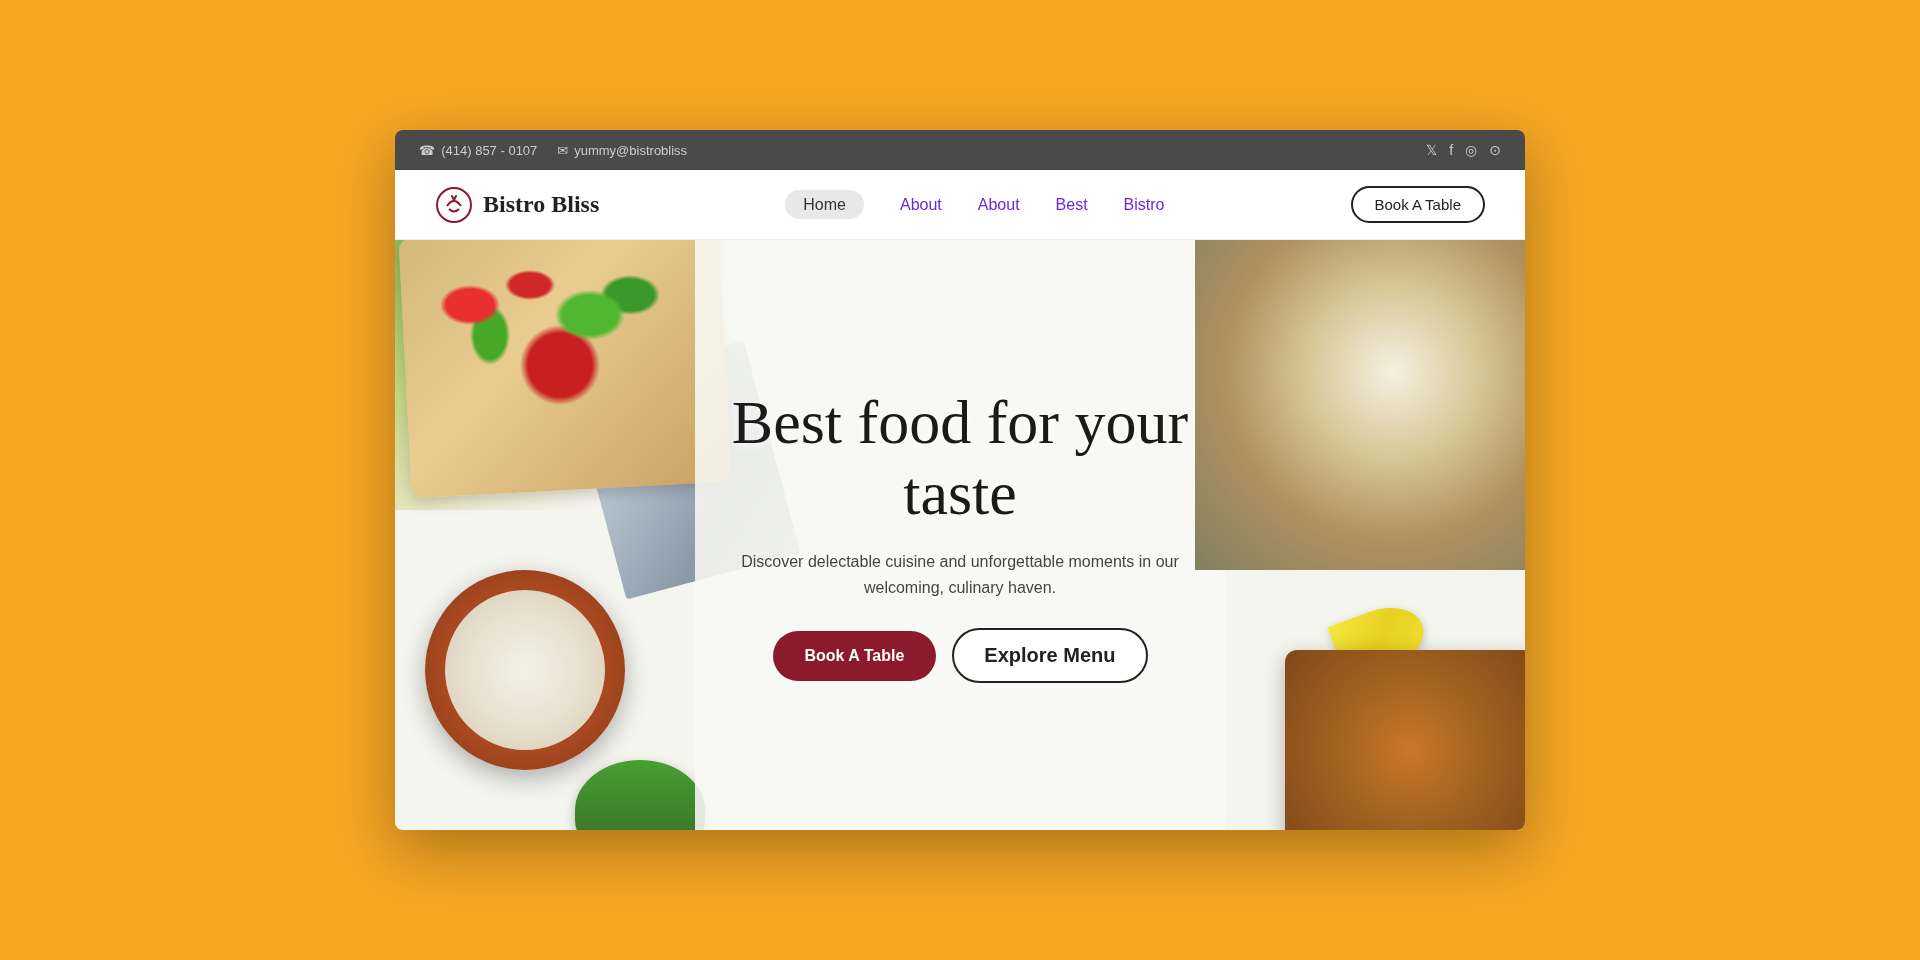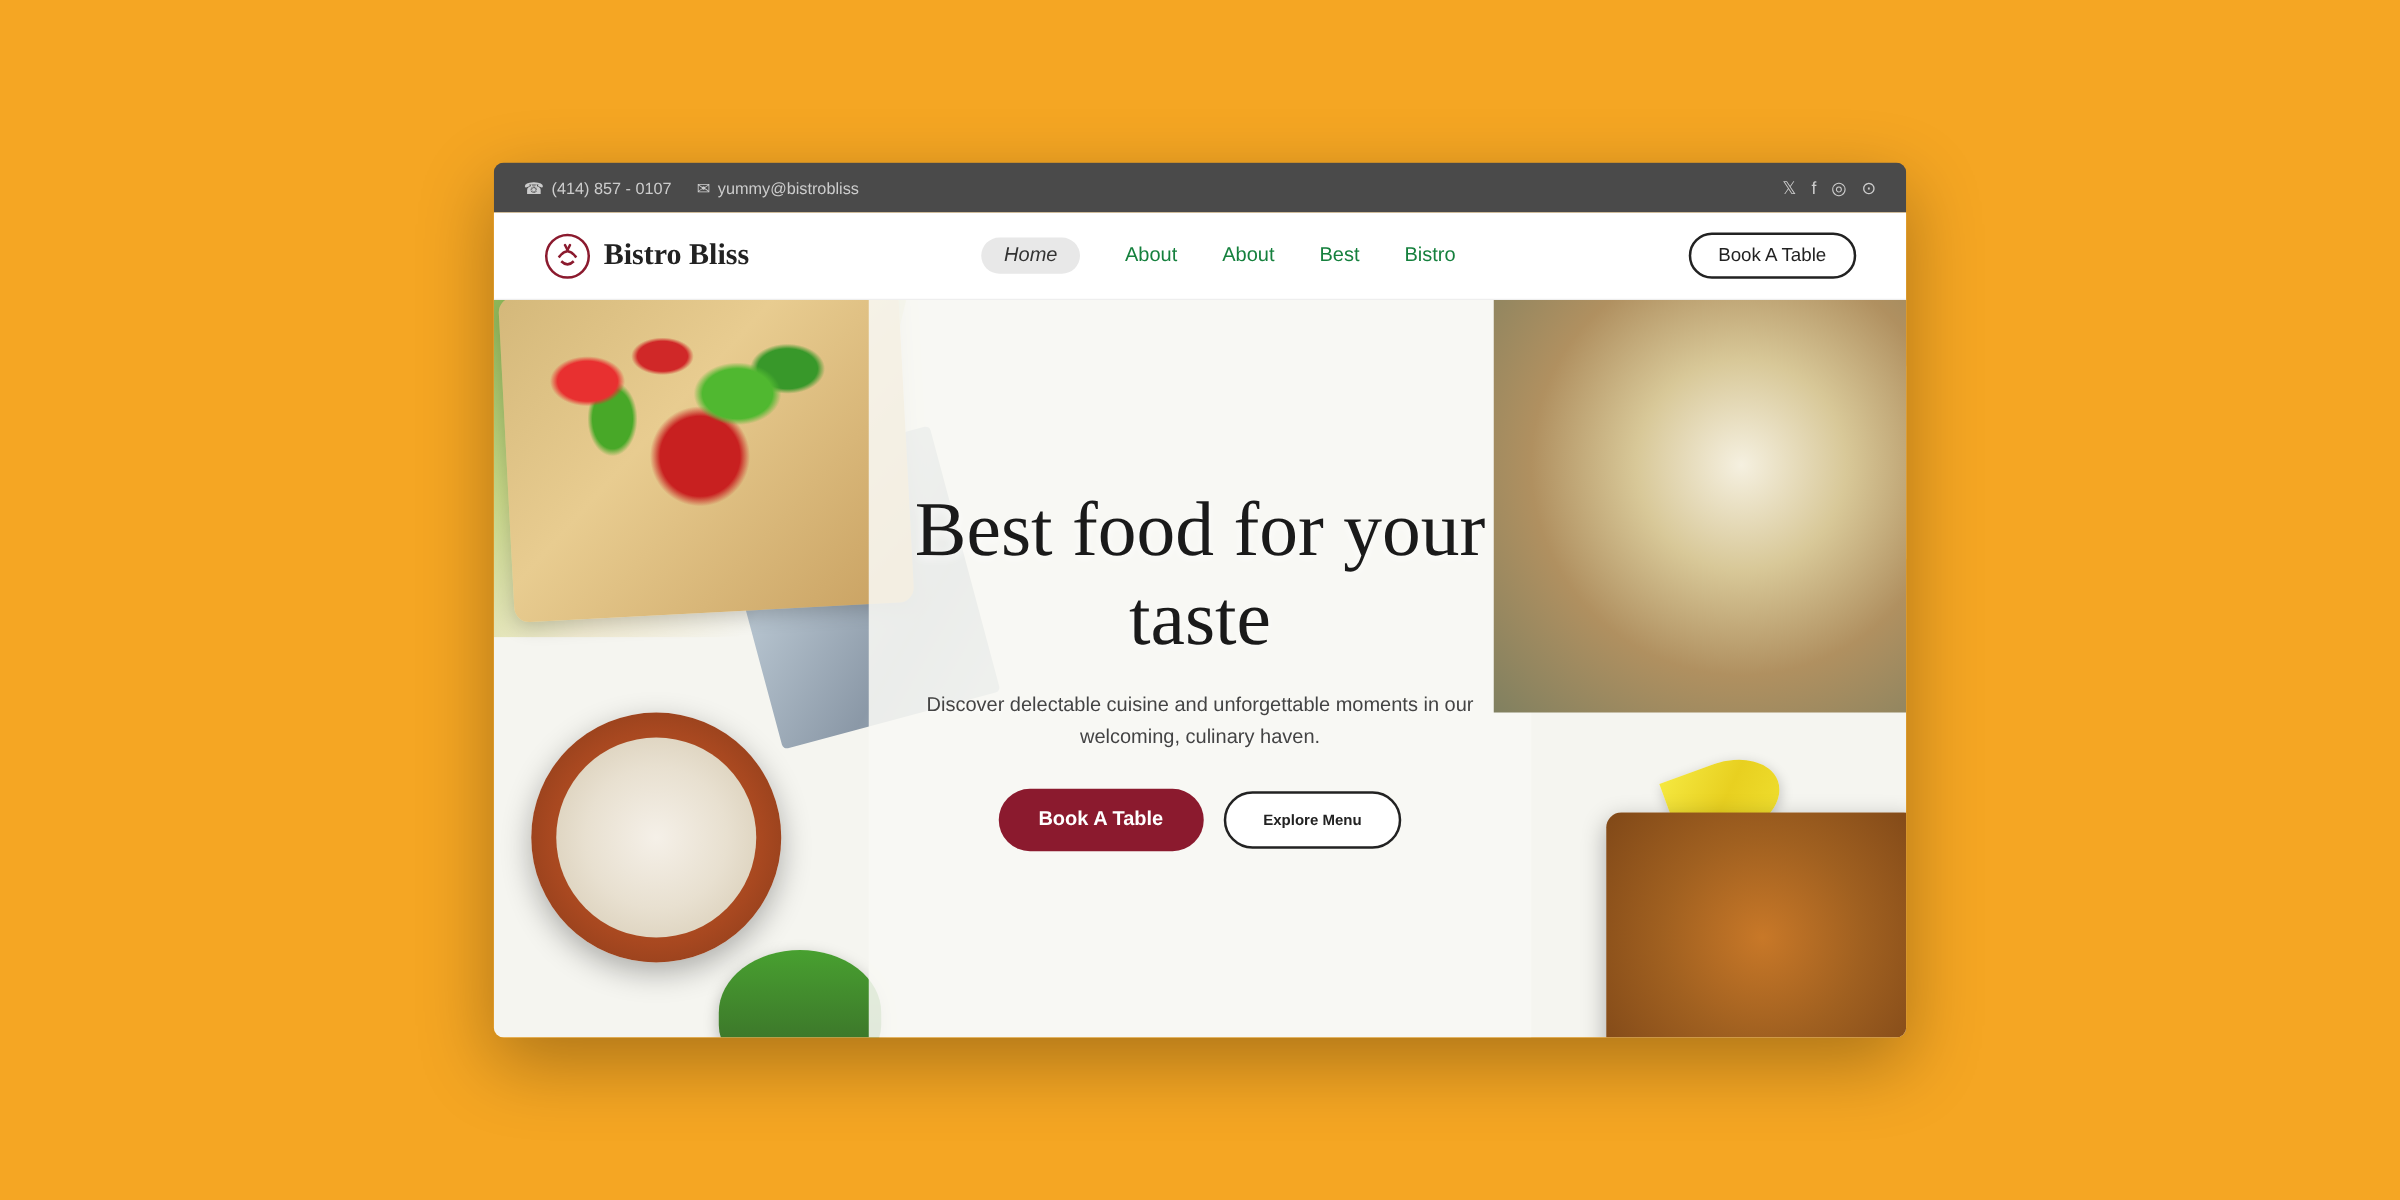--- a/index.html
+++ b/index.html
@@ -82,30 +82,29 @@
     }
     .nav-links {
       display: flex;
       align-items: center;
       gap: 36px;
       list-style: none;
       font-family: Arial, sans-serif;
     }
     .nav-links li a {
       text-decoration: none;
-      color: #15803d;
+      color: #6d28d9;
       font-size: 16px;
       font-weight: 500;
     }
     .nav-links li.active a {
       background: #e8e8e8;
       border-radius: 20px;
       padding: 6px 18px;
       color: #333;
-      font-style: italic;
     }
     .nav-book-btn {
       border: 2px solid #222;
       border-radius: 25px;
       padding: 8px 22px;
       background: transparent;
       color: #222;
       font-size: 15px;
       font-family: Arial, sans-serif;
       cursor: pointer;
@@ -286,21 +285,21 @@
       cursor: pointer;
       white-space: nowrap;
     }
 
     .btn-explore {
       background: #fff;
       color: #222;
       border: 2px solid #222;
       border-radius: 30px;
       padding: 14px 30px;
-      font-size: 12px;
+      font-size: 20px;
       font-family: Arial, sans-serif;
       font-weight: 600;
       cursor: pointer;
       white-space: nowrap;
     }
 
     
     .food-patch {
       position: absolute;
     }

